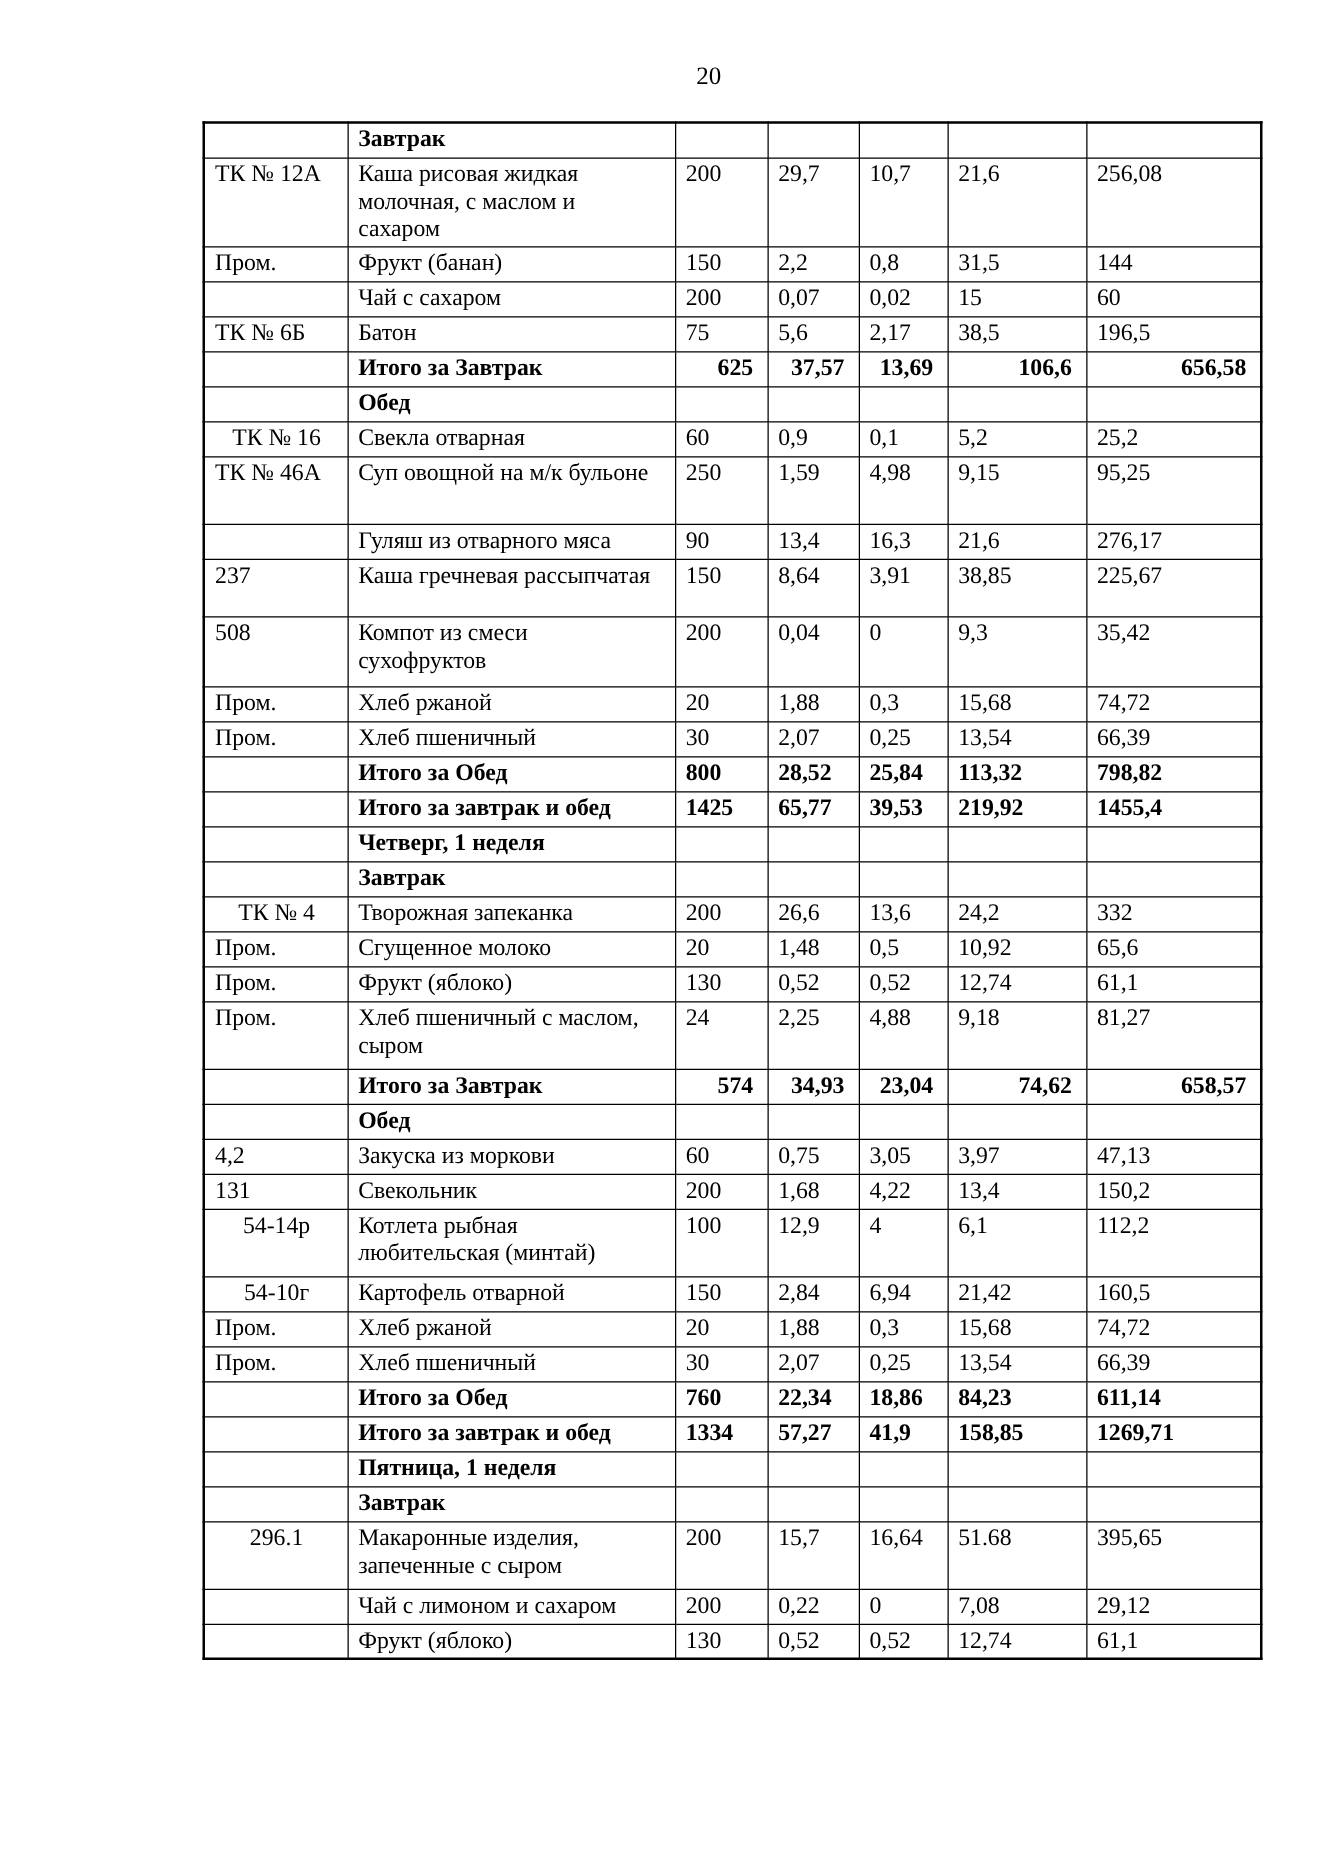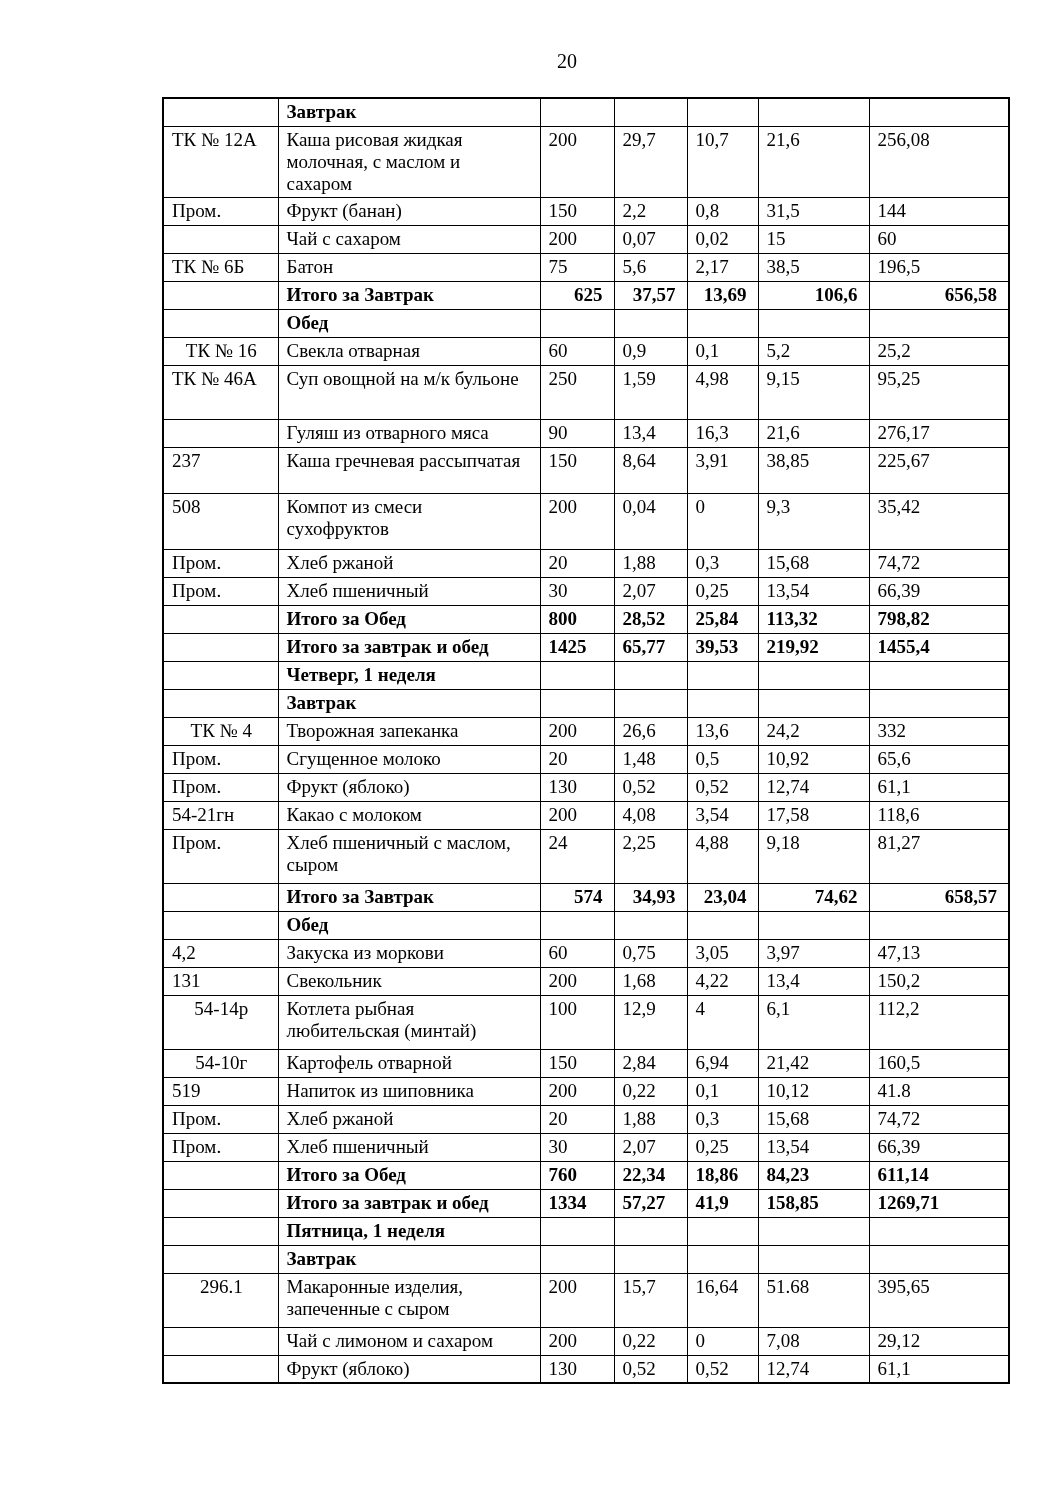--- a/index.html
+++ b/index.html
@@ -248,29 +248,20 @@
       </tr>
       <tr style="height: 28px;">
         <td class="code">Пром.</td>
         <td class="name">Фрукт (яблоко)</td>
         <td class="num">130</td>
         <td class="num">0,52</td>
         <td class="num">0,52</td>
         <td class="num">12,74</td>
         <td class="num">61,1</td>
       </tr>
-      <tr style="height: 28px;">
-        <td class="code">54-21гн</td>
-        <td class="name">Какао с молоком</td>
-        <td class="num">200</td>
-        <td class="num">4,08</td>
-        <td class="num">3,54</td>
-        <td class="num">17,58</td>
-        <td class="num">118,6</td>
-      </tr>
       <tr style="height: 54px;">
         <td class="code">Пром.</td>
         <td class="name">Хлеб пшеничный с маслом,
 сыром</td>
         <td class="num">24</td>
         <td class="num">2,25</td>
         <td class="num">4,88</td>
         <td class="num">9,18</td>
         <td class="num">81,27</td>
       </tr>
@@ -323,29 +314,20 @@
       <tr style="height: 28px;">
         <td class="code center">54-10г</td>
         <td class="name">Картофель отварной</td>
         <td class="num">150</td>
         <td class="num">2,84</td>
         <td class="num">6,94</td>
         <td class="num">21,42</td>
         <td class="num">160,5</td>
       </tr>
       <tr style="height: 28px;">
-        <td class="code">519</td>
-        <td class="name">Напиток из шиповника</td>
-        <td class="num">200</td>
-        <td class="num">0,22</td>
-        <td class="num">0,1</td>
-        <td class="num">10,12</td>
-        <td class="num">41.8</td>
-      </tr>
-      <tr style="height: 28px;">
         <td class="code">Пром.</td>
         <td class="name">Хлеб ржаной</td>
         <td class="num">20</td>
         <td class="num">1,88</td>
         <td class="num">0,3</td>
         <td class="num">15,68</td>
         <td class="num">74,72</td>
       </tr>
       <tr style="height: 28px;">
         <td class="code">Пром.</td>

